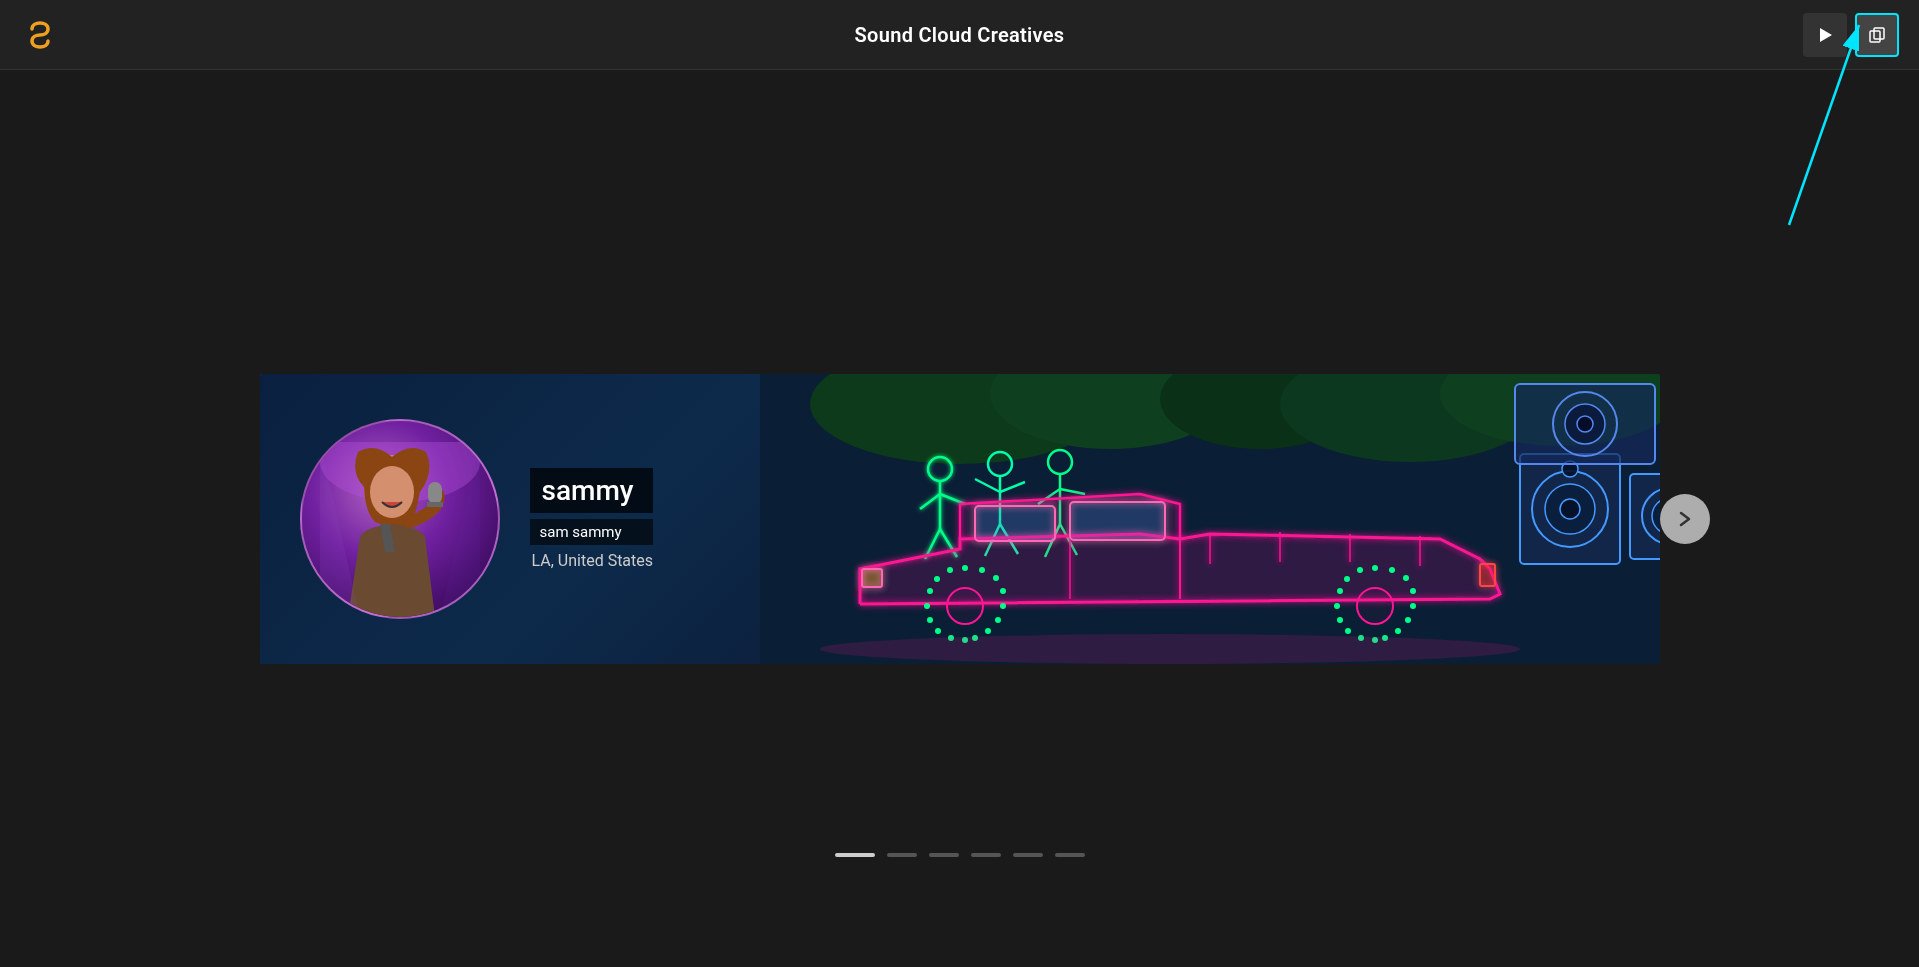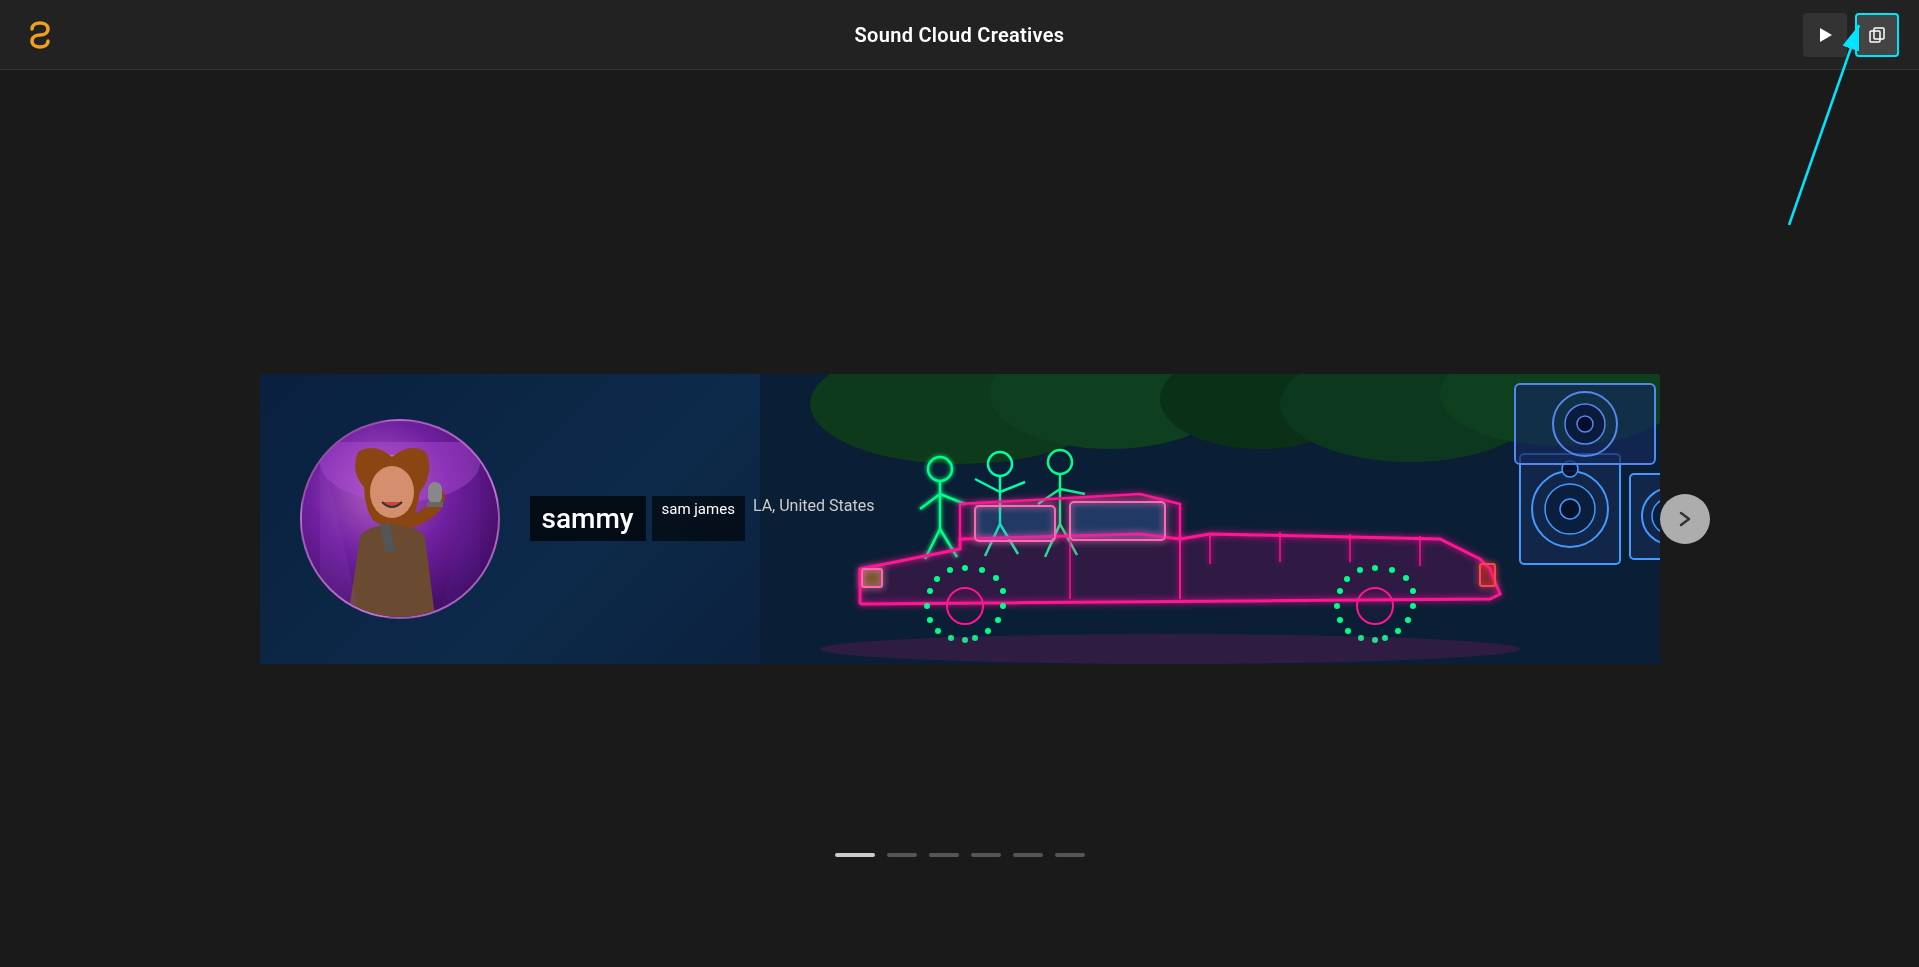--- a/index.html
+++ b/index.html
@@ -168,20 +168,21 @@
       overflow: hidden;
     }
 
     .avatar-silhouette {
       width: 160px;
       height: 175px;
     }
 
     .profile-info {
       display: flex;
+      flex-direction: column;
       gap: 6px;
     }
 
     .profile-name {
       background-color: rgba(0, 0, 0, 0.7);
       color: #ffffff;
       font-size: 28px;
       font-weight: 500;
       padding: 6px 12px;
       display: inline-block;
@@ -477,21 +478,21 @@
               <rect x="107" y="60" width="16" height="5" fill="#666"></rect>
 
               <path d="M0 0 L40 175 L0 175Z" fill="rgba(150,80,200,0.15)"></path>
               <path d="M160 0 L120 175 L160 175Z" fill="rgba(100,50,180,0.1)"></path>
             </svg>
           </div>
         </div>
 
         <div class="profile-info">
           <span class="profile-name">sammy</span>
-          <span class="profile-handle">sam james</span>
+          <span class="profile-handle">sam sammy</span>
           <span class="profile-location">LA, United States</span>
         </div>
       </div>
 
     </div>
 
     <button class="next-btn">
       <svg width="20" height="20" viewBox="0 0 20 20">
         <polyline points="6,4 14,10 6,16" stroke="#333" stroke-width="2.5" fill="none" stroke-linecap="round" stroke-linejoin="round"></polyline>
       </svg>

